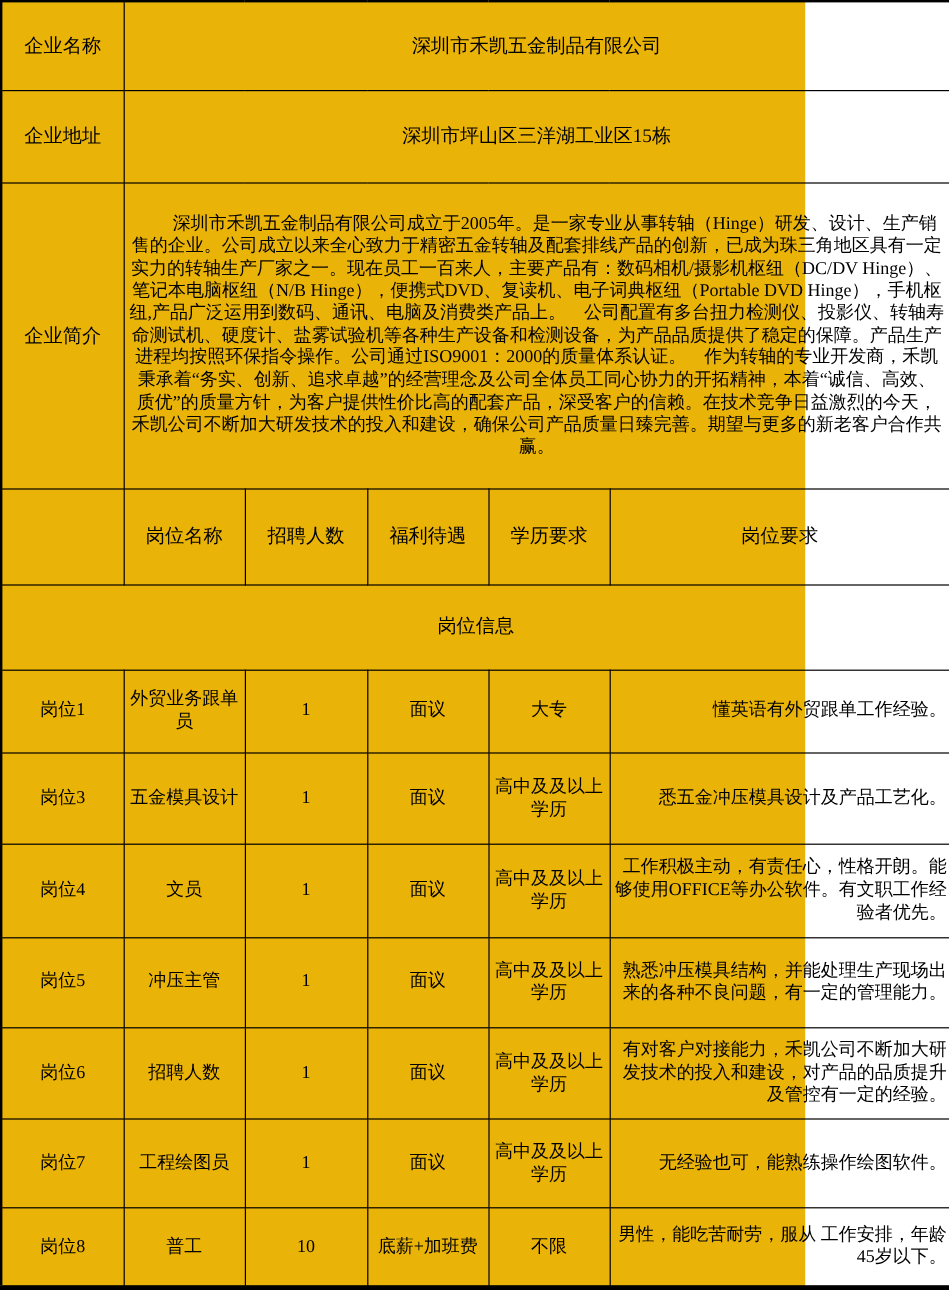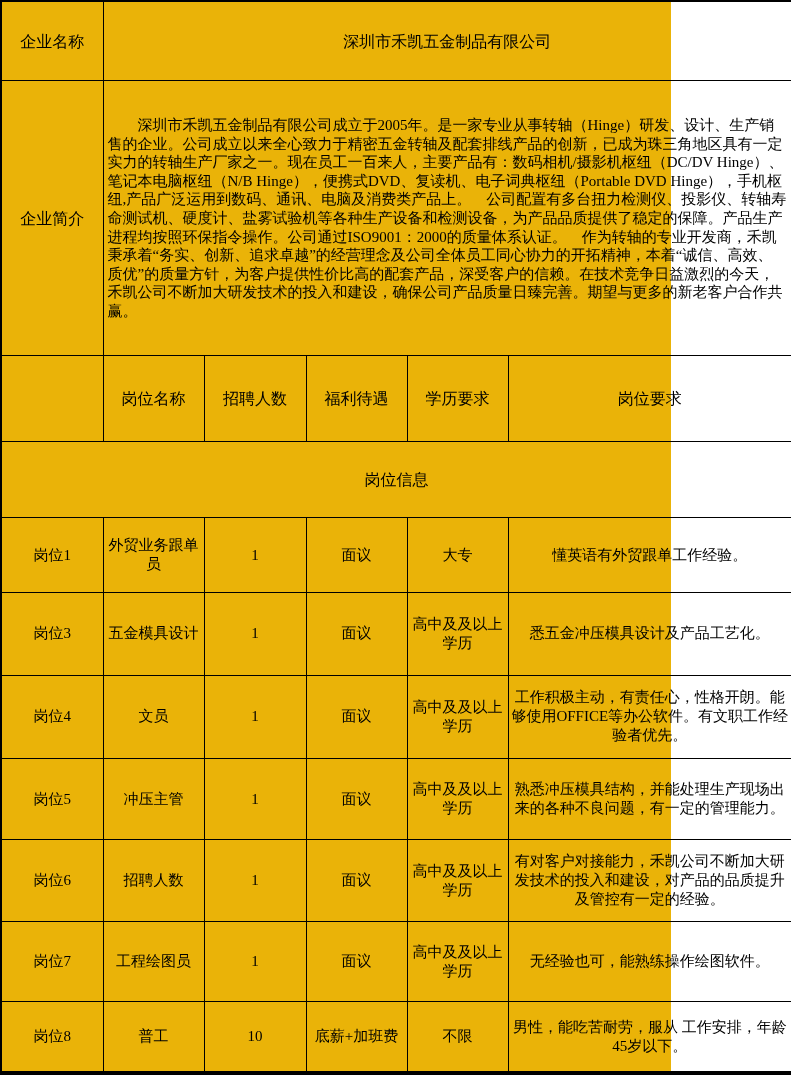--- a/index.html
+++ b/index.html
@@ -17,24 +17,24 @@
     text-align:center;vertical-align:middle;
     padding:0 3px;box-sizing:border-box;
     overflow:hidden;
   }
   td.label{font-size:16px;}
   td.valcenter{font-size:16px;}
   td.profile{
     text-align:left;vertical-align:middle;font-size:15px;line-height:18.6px;
     padding:2px 4px 2px 4px;
   }
-  td.profile p{margin:0;text-indent:2em;letter-spacing:0;}
+  td.profile p{margin:0;text-indent:2em;letter-spacing:0;text-align:center;}
   td.section{font-size:16px;}
   td.colhead{font-size:16px;}
-  td.req{text-align:center;padding:0 2px;}
+  td.req{text-align:right;padding:0 2px;}
   .contact-gap{display:inline-block;width:60px;}
 </style>
 </head>
 <body>
 
 <div class="page">
   <table class="main">
     <colgroup>
       <col style="width:102px">
         <col style="width:101px">
@@ -43,20 +43,24 @@
         <col style="width:101px">
         <col style="width:284px">
     </colgroup>
 
     <tbody>
         <tr style="height:65px">
       <td class="label">企业名称</td>
       <td class="valcenter" colspan="5">深圳市禾凯五金制品有限公司</td>
     </tr>
 
+    <tr style="height:68px">
+      <td class="label">企业地址</td>
+      <td class="valcenter" colspan="5">深圳市坪山区三洋湖工业区15栋</td>
+    </tr>
 
 
     <tr style="height:224px">
       <td class="label">企业简介</td>
       <td class="profile" colspan="5">
         <p>深圳市禾凯五金制品有限公司成立于2005年。是一家专业从事转轴（Hinge）研发、设计、生产销售的企业。公司成立以来全心致力于精密五金转轴及配套排线产品的创新，已成为珠三角地区具有一定实力的转轴生产厂家之一。现在员工一百来人，主要产品有：数码相机/摄影机枢纽（DC/DV Hinge）、笔记本电脑枢纽（N/B Hinge），便携式DVD、复读机、电子词典枢纽（Portable DVD Hinge），手机枢纽,产品广泛运用到数码、通讯、电脑及消费类产品上。　公司配置有多台扭力检测仪、投影仪、转轴寿命测试机、硬度计、盐雾试验机等各种生产设备和检测设备，为产品品质提供了稳定的保障。产品生产进程均按照环保指令操作。公司通过ISO9001：2000的质量体系认证。　作为转轴的专业开发商，禾凯秉承着“务实、创新、追求卓越”的经营理念及公司全体员工同心协力的开拓精神，本着“诚信、高效、质优”的质量方针，为客户提供性价比高的配套产品，深受客户的信赖。在技术竞争日益激烈的今天，禾凯公司不断加大研发技术的投入和建设，确保公司产品质量日臻完善。期望与更多的新老客户合作共赢。</p>
       </td>
     </tr>
 
     <tr style="height:70px">

